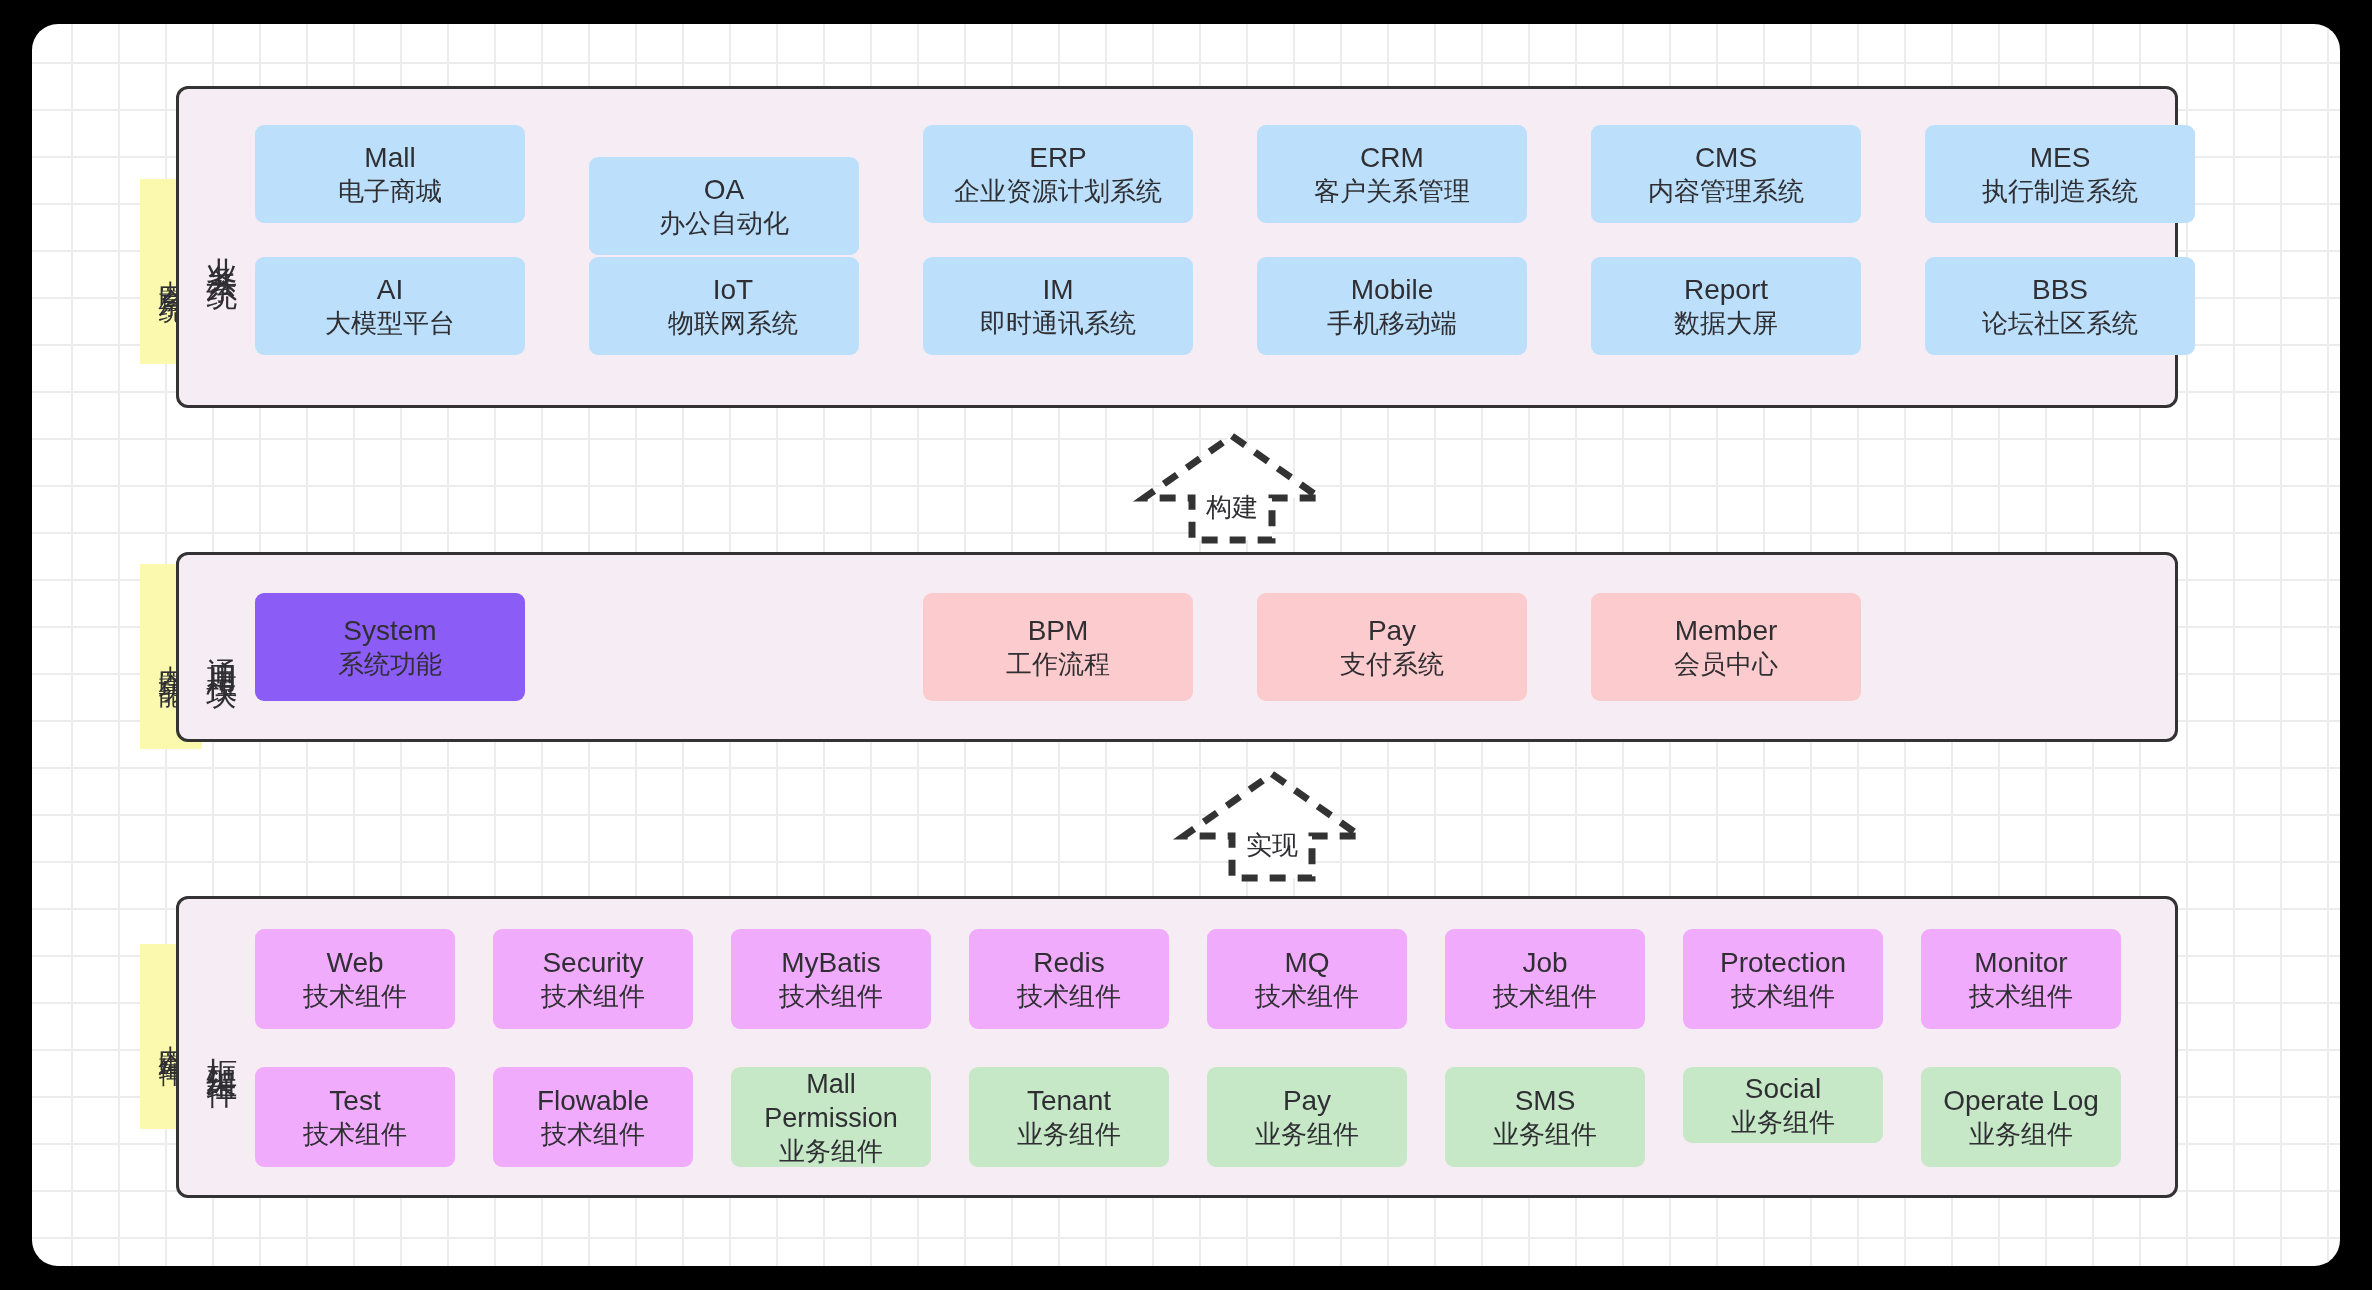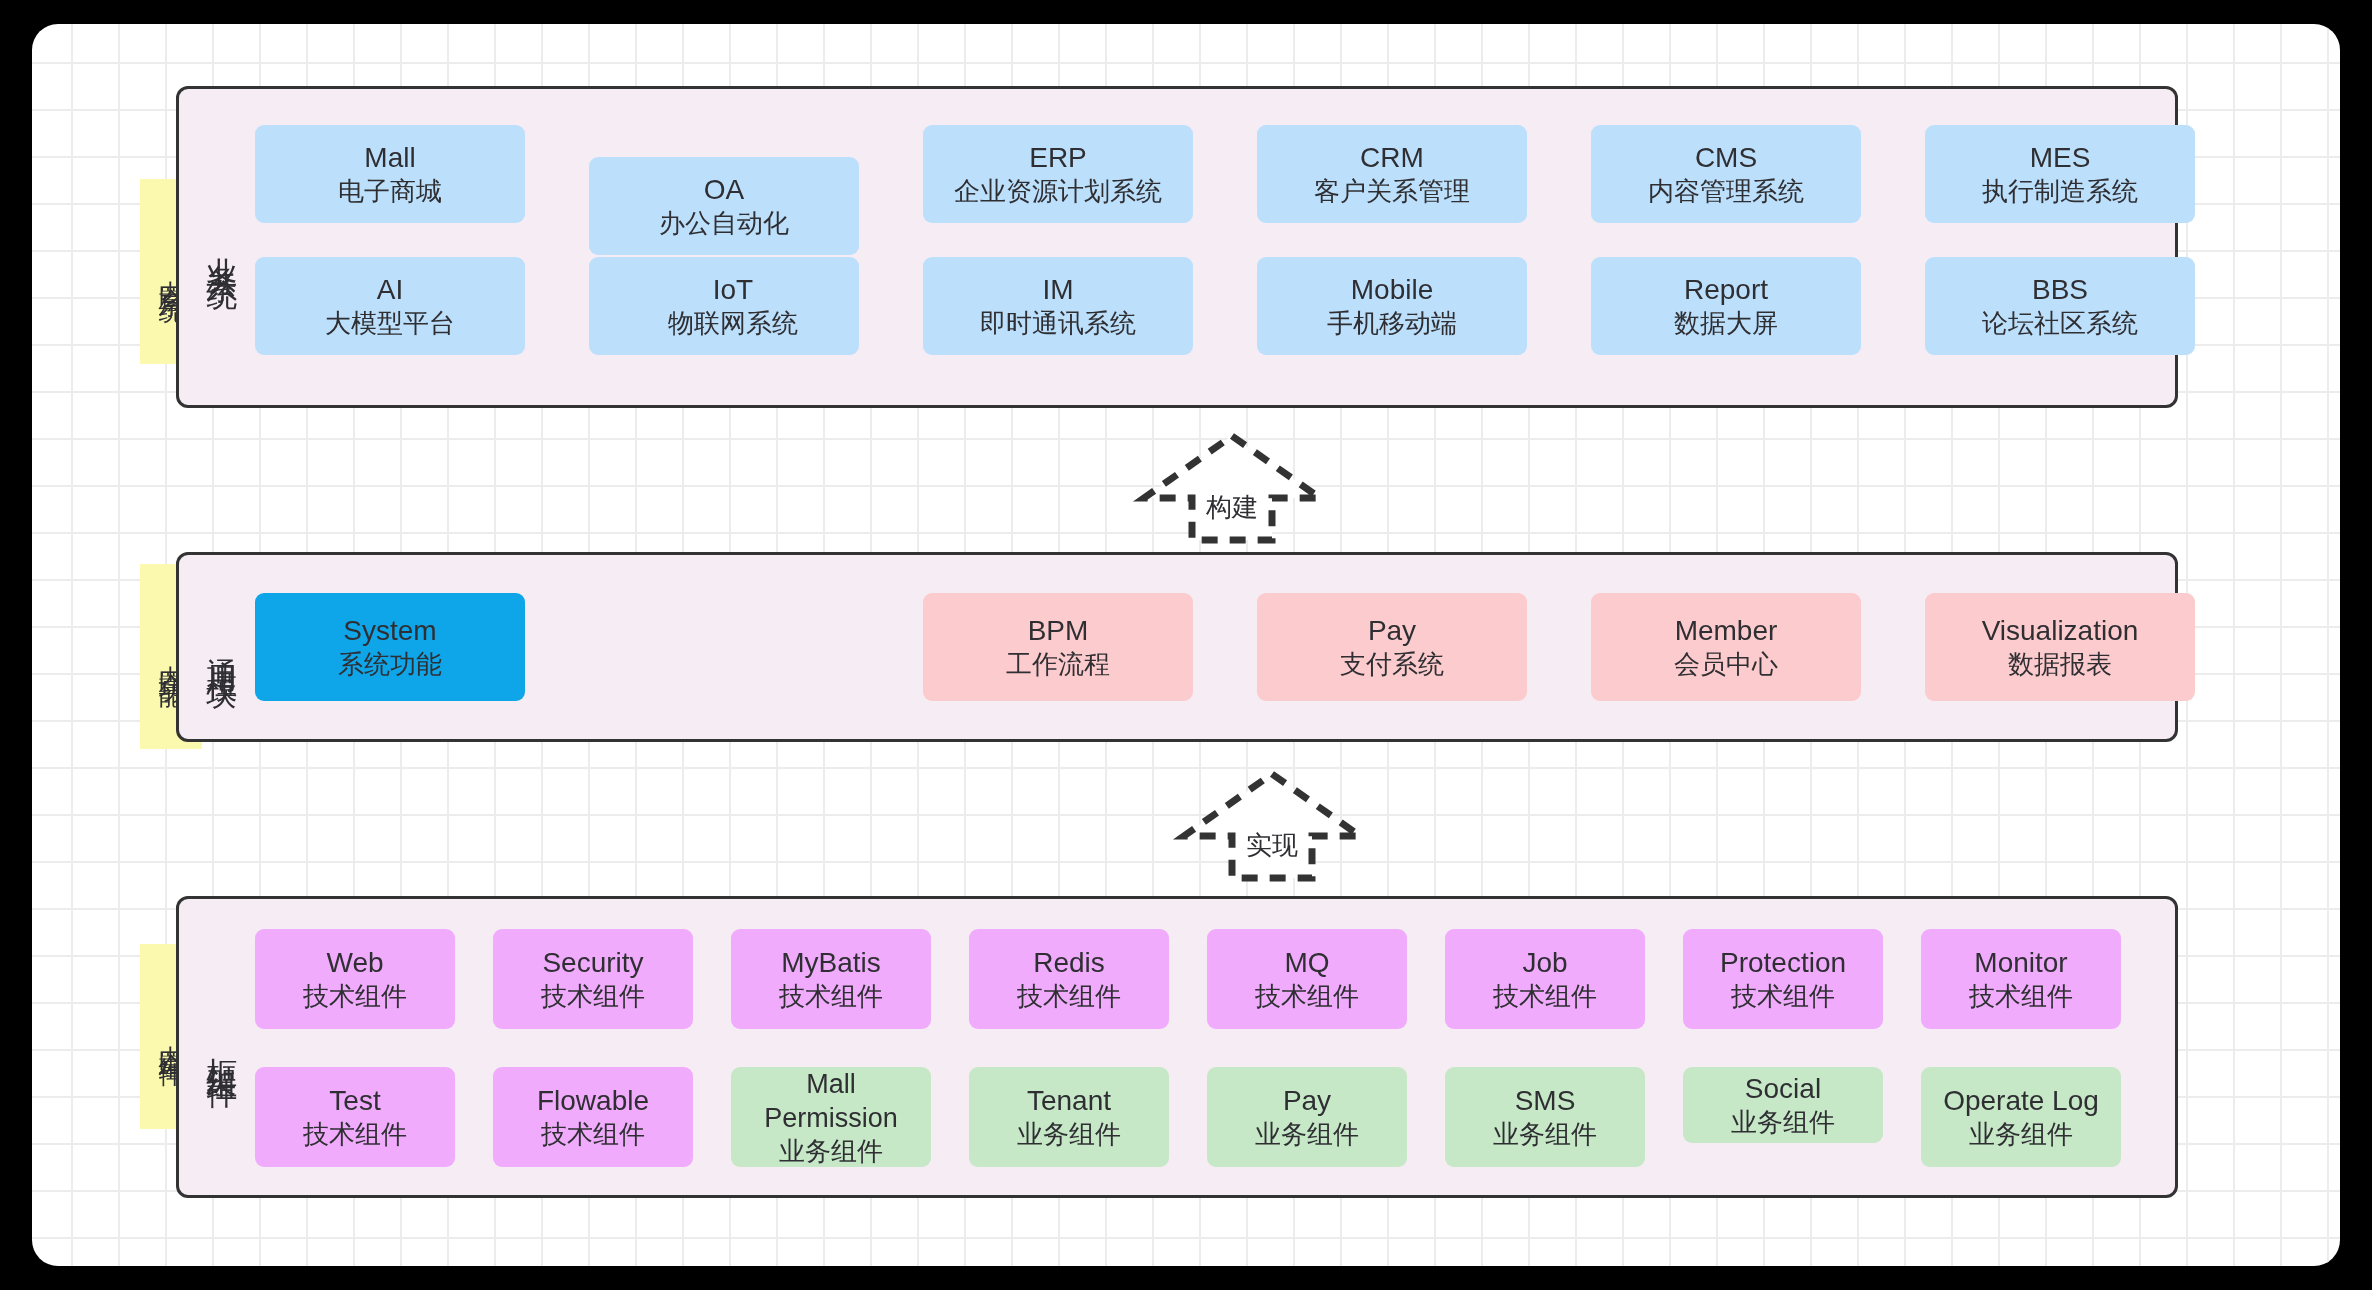--- a/index.html
+++ b/index.html
@@ -31,21 +31,21 @@
         width:100%;height:100%;display:flex;align-items:center;justify-content:center;}
 
   .tile{position:absolute;box-sizing:border-box;border-radius:9px;
         display:flex;flex-direction:column;align-items:center;justify-content:center;
         text-align:center;color:#2f2f33;line-height:1.26;padding:2px 6px;}
   .tile .en{font-size:28px;}
   .tile .cn{font-size:26px;}
   .tile.wrapen .en{font-size:27px;}
 
   .c-blue{background:#bcdffb;}
-  .c-red{background:#0ea5e9;}
+  .c-red{background:#8b5cf6;}
   .c-pink{background:#fccbcd;}
   .c-green{background:#f0abfc;}
   .c-lgreen{background:#c6e8c7;}
 
   .arrow{position:absolute;}
   .arrow .alabel{position:absolute;left:0;right:0;text-align:center;
         font-size:26px;color:#2f2f33;}
 </style>
 </head>
 <body>
@@ -136,24 +136,20 @@
       <div class="cn">工作流程</div>
       </div>
     <div class="tile c-pink" style="left:1078px;top:38px;width:270px;height:108px;">
       <div class="en">Pay</div>
       <div class="cn">支付系统</div>
       </div>
     <div class="tile c-pink" style="left:1412px;top:38px;width:270px;height:108px;">
       <div class="en">Member</div>
       <div class="cn">会员中心</div>
       </div>
-    <div class="tile c-pink" style="left:1746px;top:38px;width:270px;height:108px;">
-      <div class="en">Visualization</div>
-      <div class="cn">数据报表</div>
-      </div>
   </div>
 
   <div class="arrow" style="left:1140px;top:742px;width:200px;height:120px;">
     <svg width="200" height="120" viewBox="0 0 200 120">
       <path d="M100 8 L188 70 L140 70 L140 112 L60 112 L60 70 L12 70 Z" fill="#ffffff" stroke="#333333" stroke-width="7" stroke-dasharray="16 12" stroke-linejoin="miter"></path>
     </svg>
     <div class="alabel" style="top:62px;">实现</div>
   </div>
 
   <div class="note" style="left:108px;top:920px;height:185px;">

